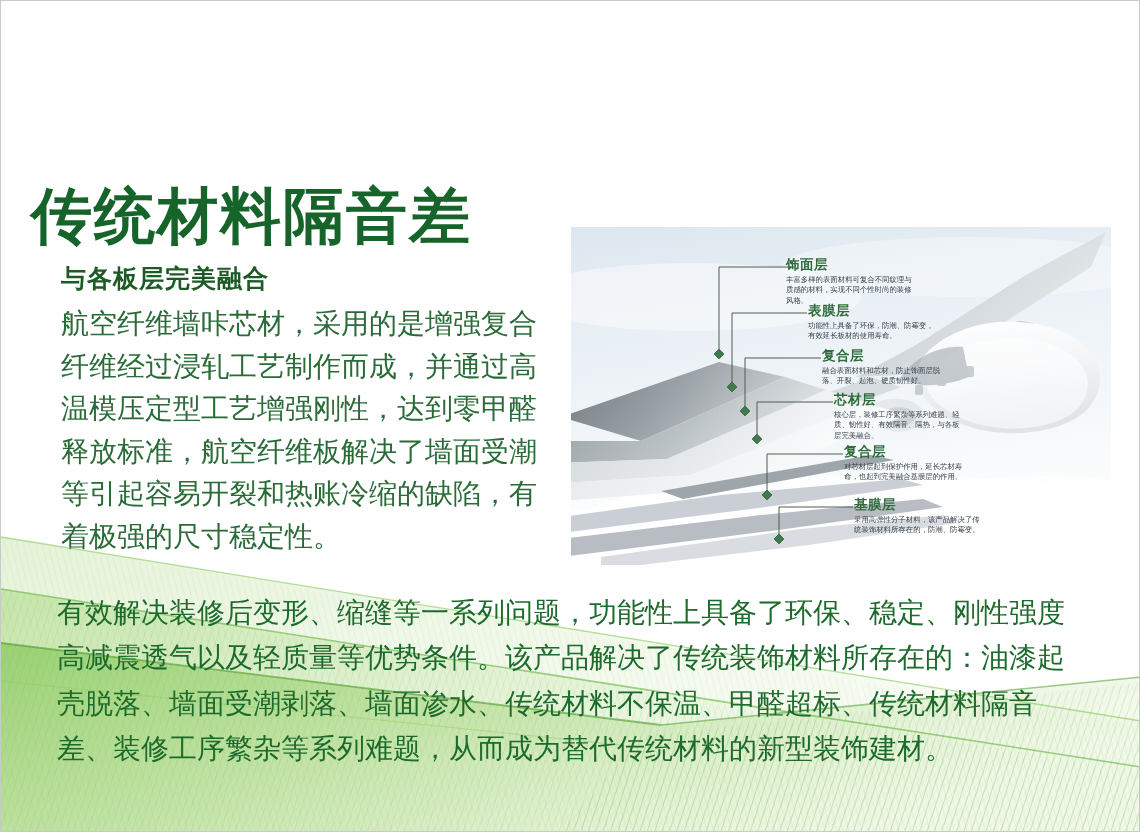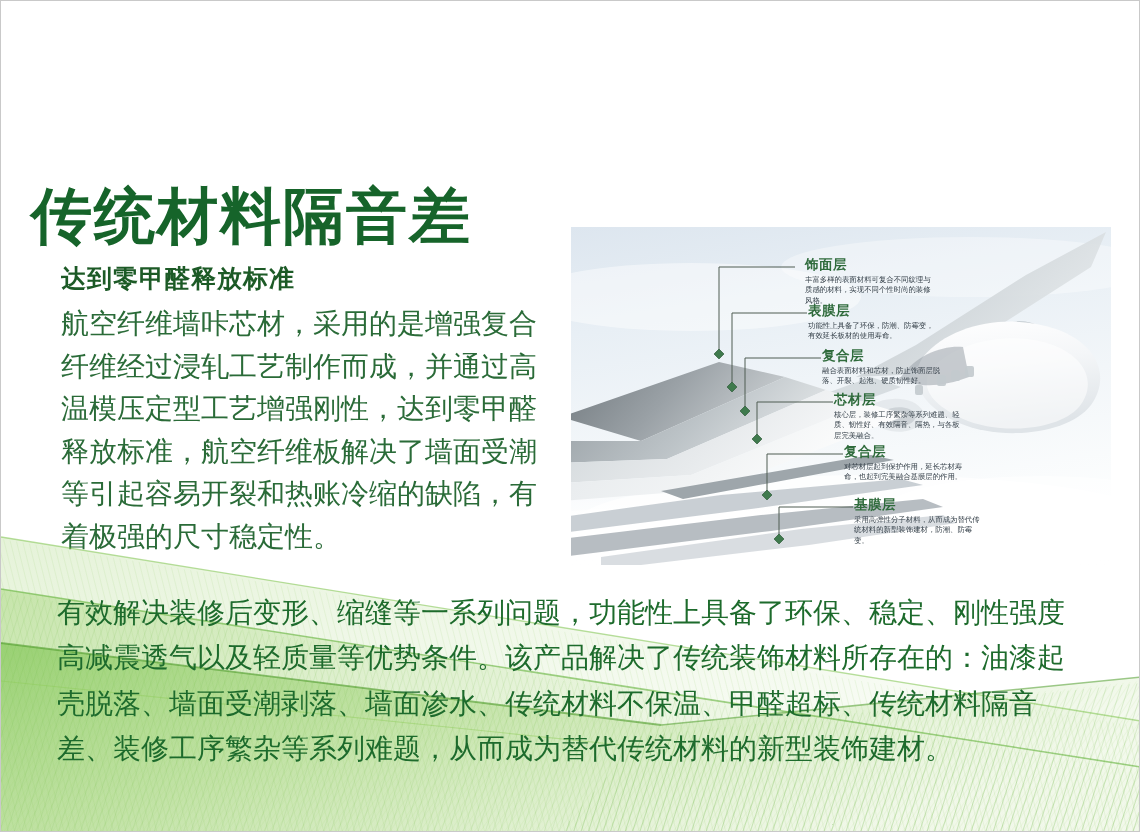--- a/index.html
+++ b/index.html
@@ -91,21 +91,21 @@
     z-index:5;
   }
 </style>
 </head>
 <body>
 
 <div id="poster">
 
   <div class="headline-block">
     <div class="main-title">传统材料隔音差</div>
-    <div class="sub-title">达到零甲醛释放标准</div>
+    <div class="sub-title">与各板层完美融合</div>
     <div class="lead-paragraph">航空纤维墙咔芯材，采用的是增强复合纤维经过浸轧工艺制作而成，并通过高温模压定型工艺增强刚性，达到零甲醛释放标准，航空纤维板解决了墙面受潮等引起容易开裂和热账冷缩的缺陷，有着极强的尺寸稳定性。</div>
   </div>
 
   <div class="photo-panel">
 
     <svg width="540" height="338" viewBox="0 0 540 338">
       <defs>
         <linearGradient id="sky" x1="0" y1="0" x2="0.25" y2="1">
           <stop offset="0%" stop-color="#dde6ef"></stop>
           <stop offset="30%" stop-color="#e8eff5"></stop>
@@ -196,21 +196,21 @@
       <g fill="#3f7a4d" stroke="#2f5c3a" stroke-width=".7">
         <rect x="144.5" y="123.5" width="7" height="7" transform="rotate(45 148 127)"></rect>
         <rect x="157.5" y="156.5" width="7" height="7" transform="rotate(45 161 160)"></rect>
         <rect x="170.5" y="180.5" width="7" height="7" transform="rotate(45 174 184)"></rect>
         <rect x="182.5" y="208.5" width="7" height="7" transform="rotate(45 186 212)"></rect>
         <rect x="192.5" y="264.5" width="7" height="7" transform="rotate(45 196 268)"></rect>
         <rect x="204.5" y="308.5" width="7" height="7" transform="rotate(45 208 312)"></rect>
       </g>
     </svg>
 
-    <div class="layer-label" style="left:234px;top:31px;">
+    <div class="layer-label" style="left:215px;top:31px;">
       <div class="layer-name">饰面层</div>
       <div class="layer-desc">丰富多样的表面材料可复合不同纹理与质感的材料，实现不同个性时尚的装修风格。</div>
     </div>
 
     <div class="layer-label" style="left:237px;top:77px;">
       <div class="layer-name">表膜层</div>
       <div class="layer-desc">功能性上具备了环保，防潮、防霉变，有效延长板材的使用寿命。</div>
     </div>
 
     <div class="layer-label" style="left:251px;top:122px;">
@@ -223,21 +223,21 @@
       <div class="layer-desc">核心层，装修工序繁杂等系列难题、轻质、韧性好、有效隔音、隔热，与各板层完美融合。</div>
     </div>
 
     <div class="layer-label" style="left:273px;top:218px;">
       <div class="layer-name">复合层</div>
       <div class="layer-desc">对芯材层起到保护作用，延长芯材寿命，也起到完美融合基膜层的作用。</div>
     </div>
 
     <div class="layer-label" style="left:283px;top:271px;">
       <div class="layer-name">基膜层</div>
-      <div class="layer-desc">采用高弹性分子材料，从而成为替代传统材料的新型装饰建材，防潮、防霉变。</div>
+      <div class="layer-desc">采用高弹性分子材料，该产品解决了传统装饰材料所存在的，防潮、防霉变。</div>
     </div>
   </div>
 
   <div class="wave-layer">
     <svg viewBox="0 0 1140 300" preserveAspectRatio="none">
       <defs>
         <linearGradient id="ribA" x1="0" y1="0" x2="1" y2="0.5">
           <stop offset="0%" stop-color="#6fbe3f" stop-opacity=".55"></stop>
           <stop offset="45%" stop-color="#93cd63" stop-opacity=".40"></stop>
           <stop offset="100%" stop-color="#cfe6b4" stop-opacity=".18"></stop>

